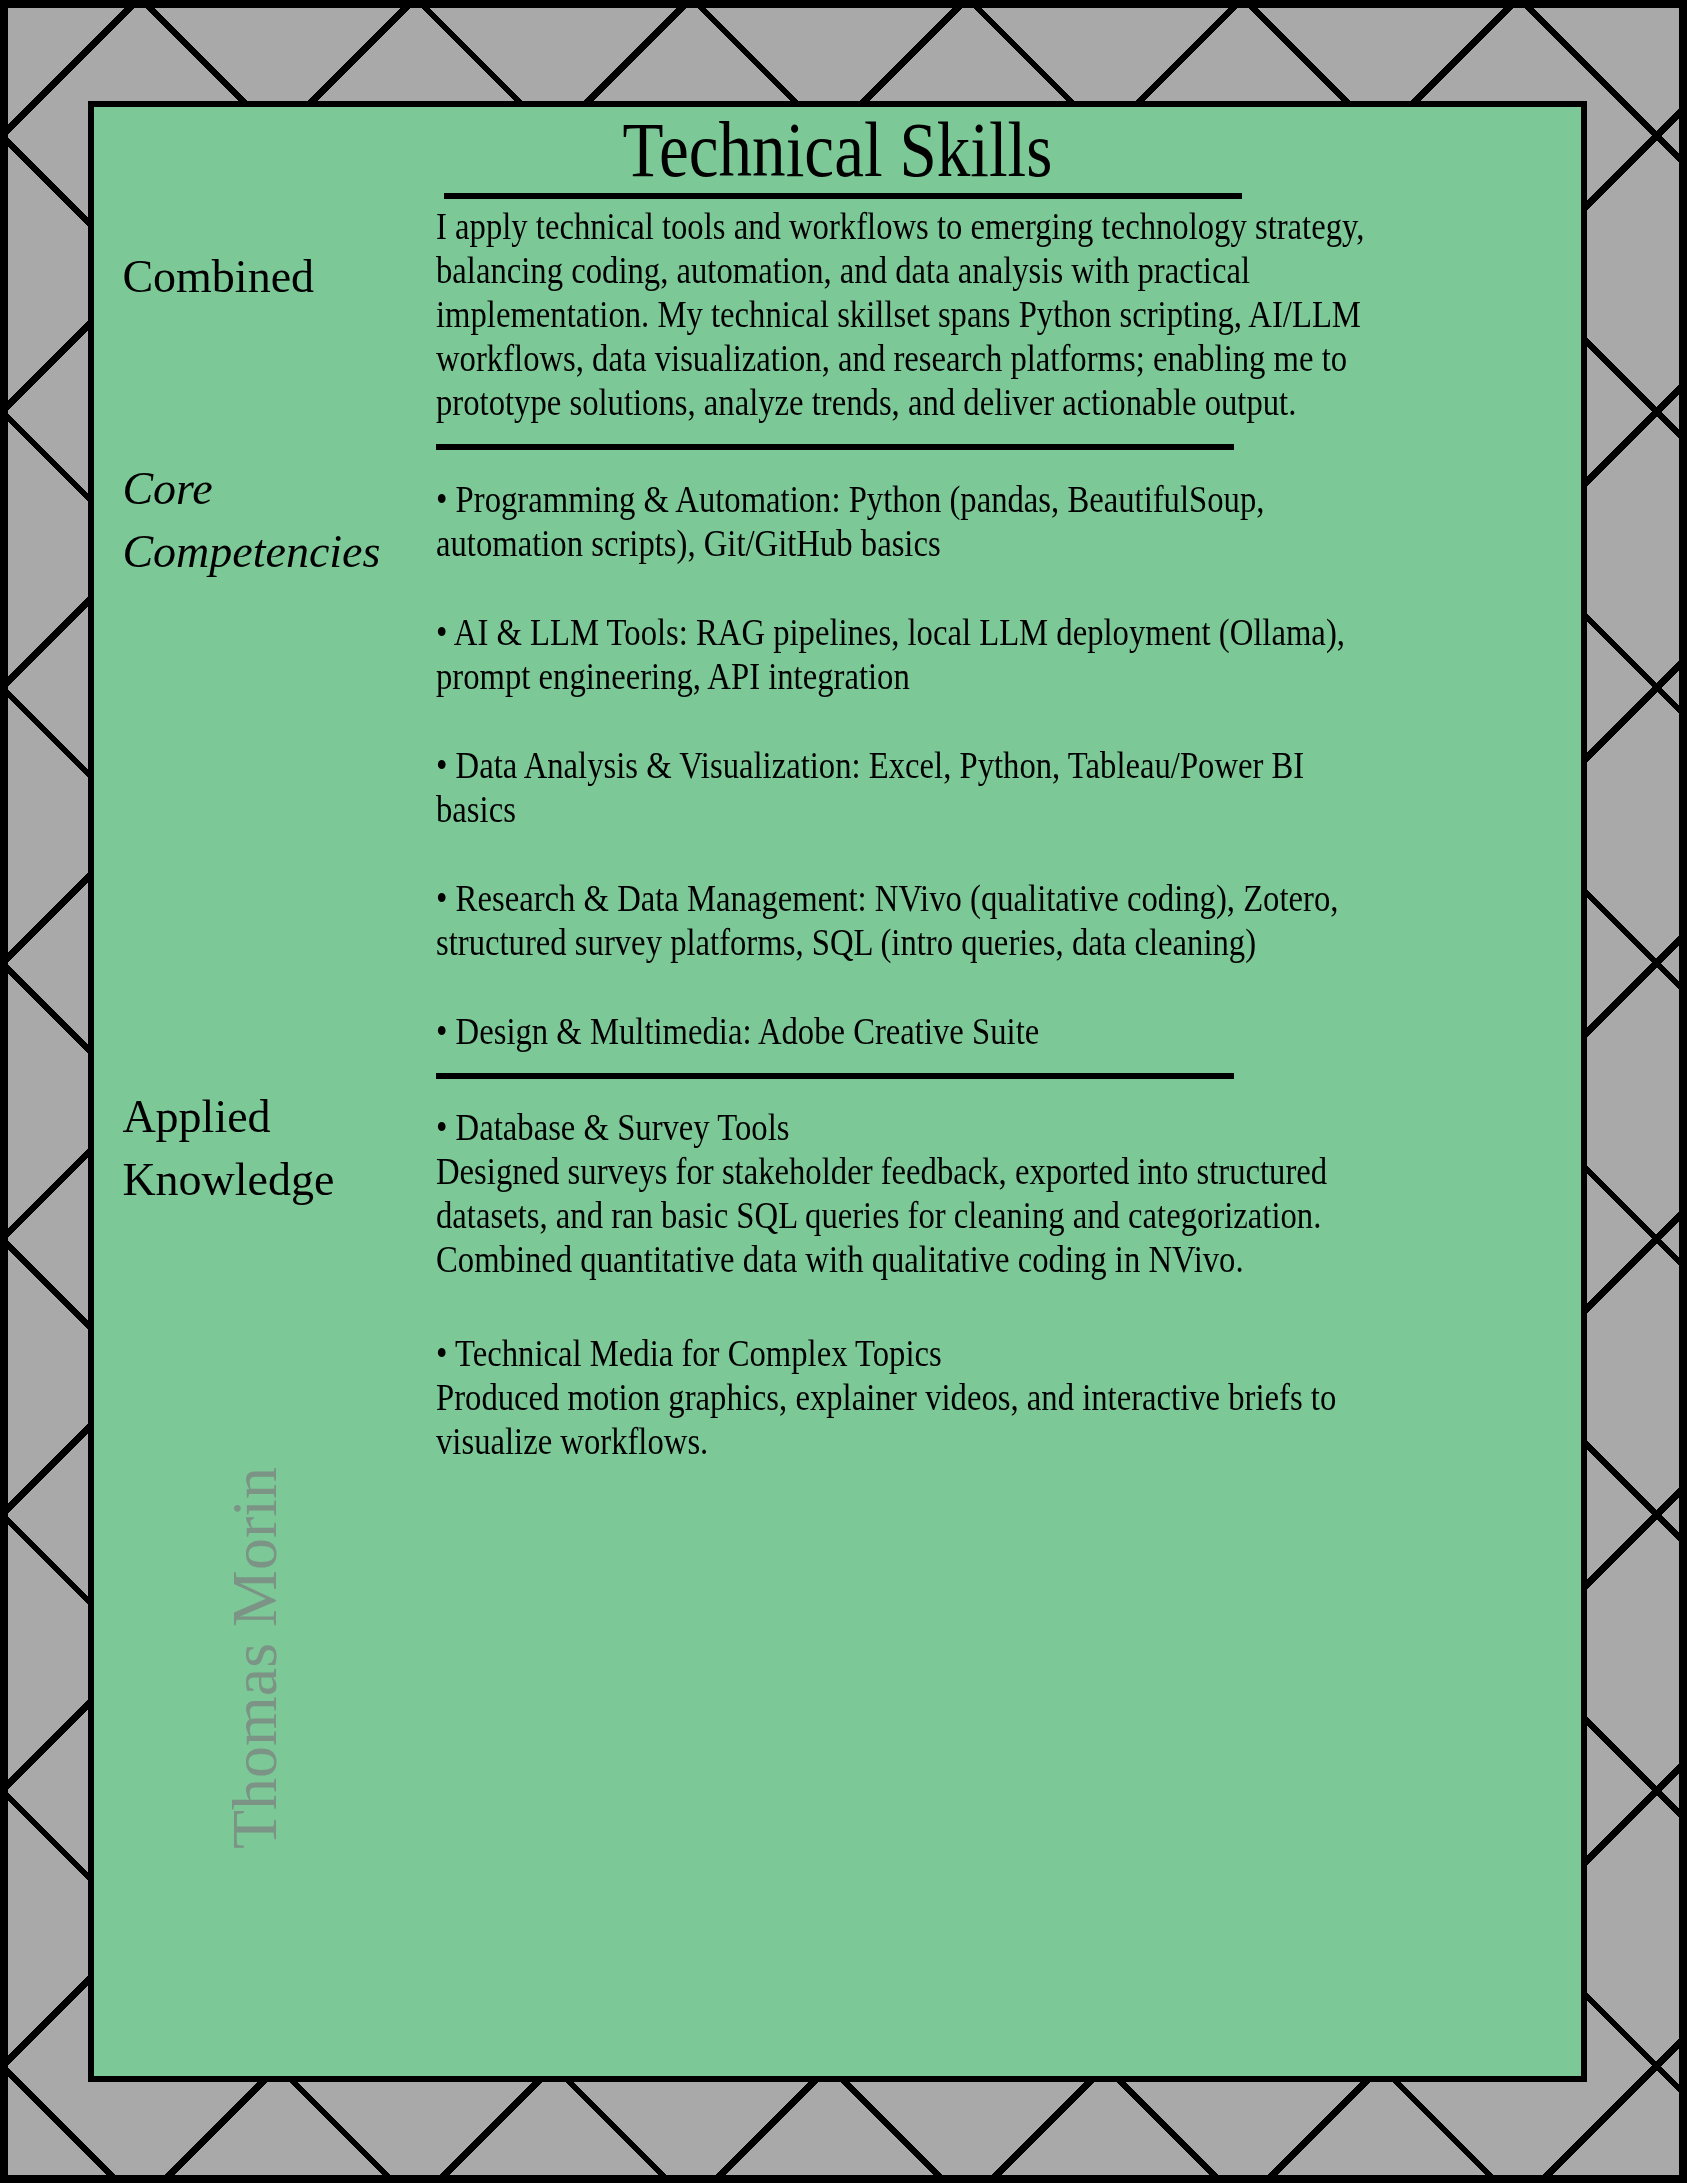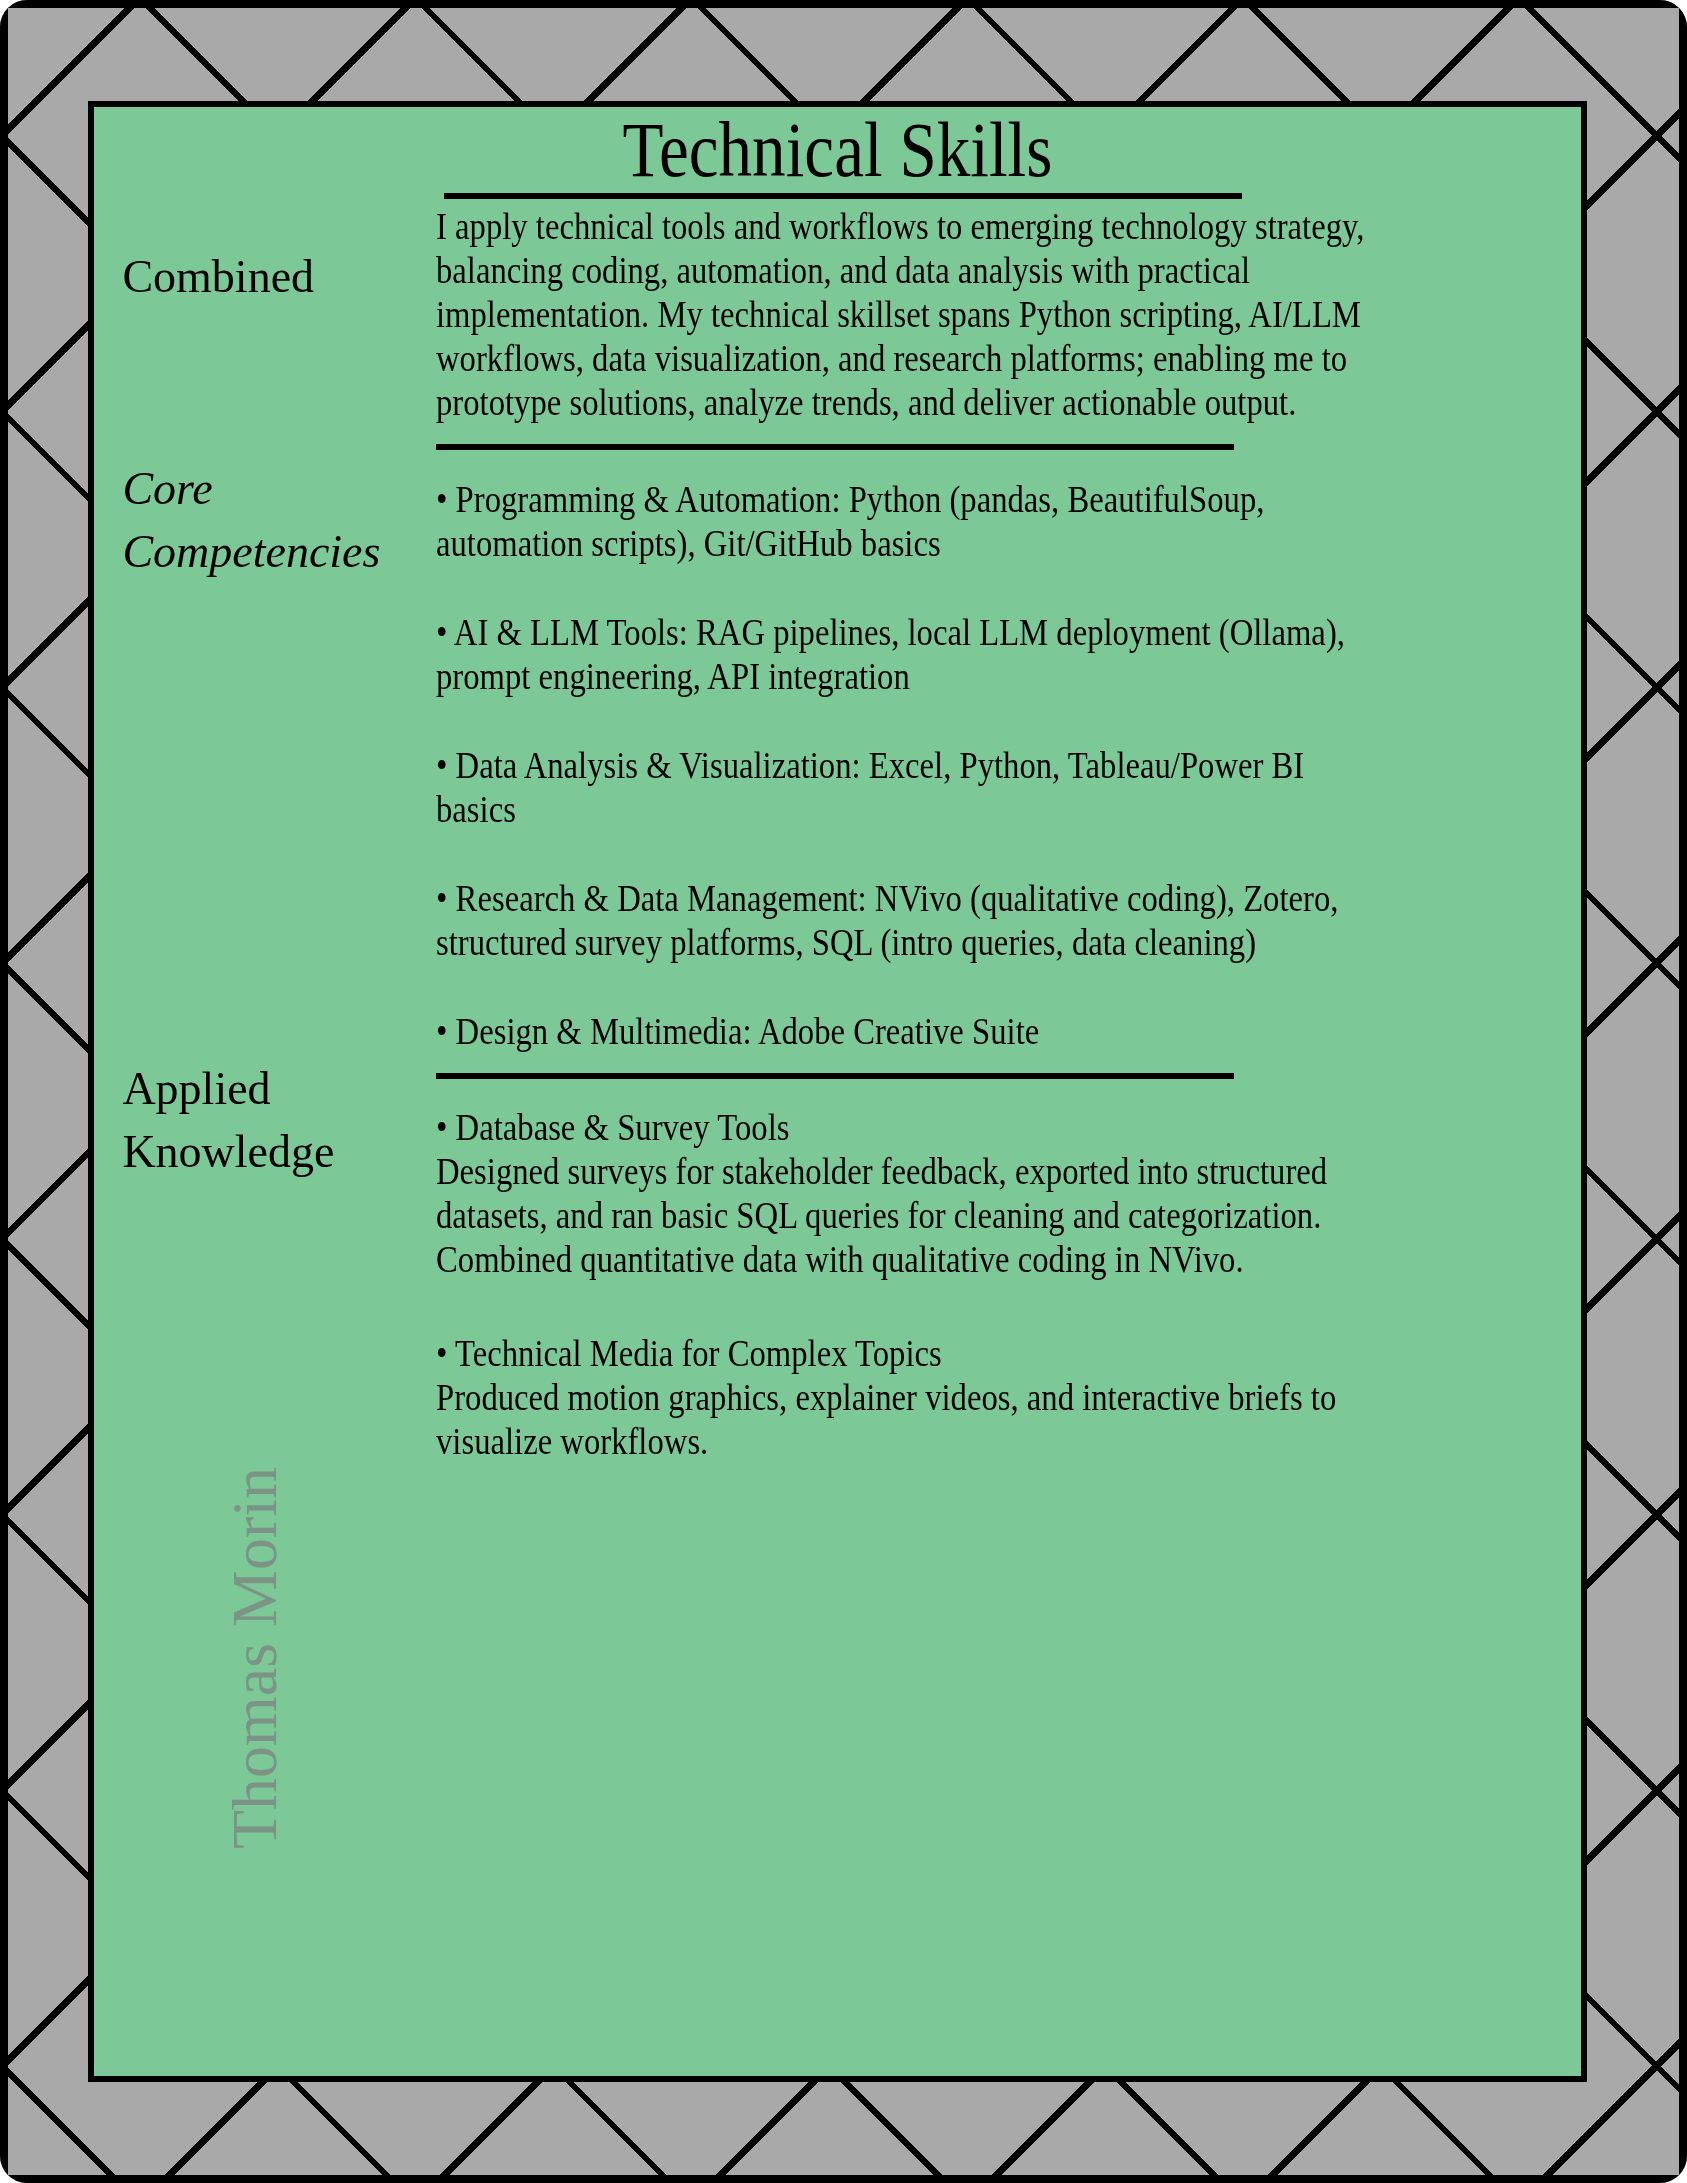--- a/index.html
+++ b/index.html
@@ -11,21 +11,20 @@
   * { box-sizing: border-box; }
   html, body { margin: 0; padding: 0; }
   body { font-family: "Liberation Serif", serif; }
 
   .page {
     position: relative;
     width: 1687px;
     height: 2183px;
     overflow: hidden;
     background: var(--gray);
-    border-radius: 27px;
   }
 
   
   .lattice {
     position: absolute;
     inset: 0;
     background:
       repeating-linear-gradient(45deg,
         transparent 0px, transparent 81px,
         var(--line) 81px, var(--line) 87px,
@@ -84,21 +83,21 @@
     left: 28.4px;
     margin: 0;
     font-size: 46px;
     font-weight: normal;
     line-height: 63px;
     white-space: pre-line;
     color: var(--line);
   }
   .h-overview { top: 138px; }
   .h-core     { top: 350px; font-style: italic; }
-  .h-applied  { top: 950px; }
+  .h-applied  { top: 978px; }
 
   .content {
     position: absolute;
     left: 342px;
     top: 97px;
     width: 1109px;
   }
 
   .body-text {
     margin: 0;

